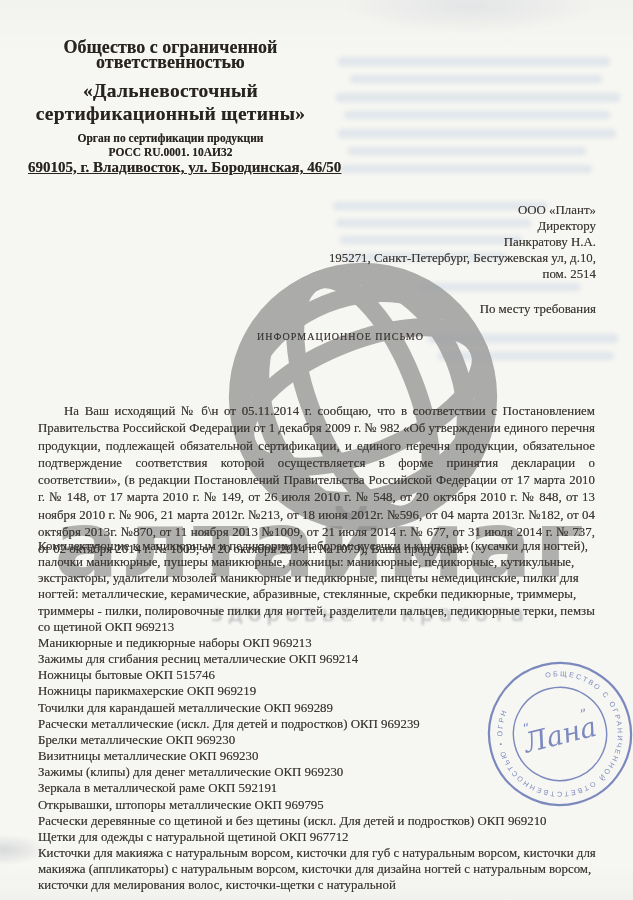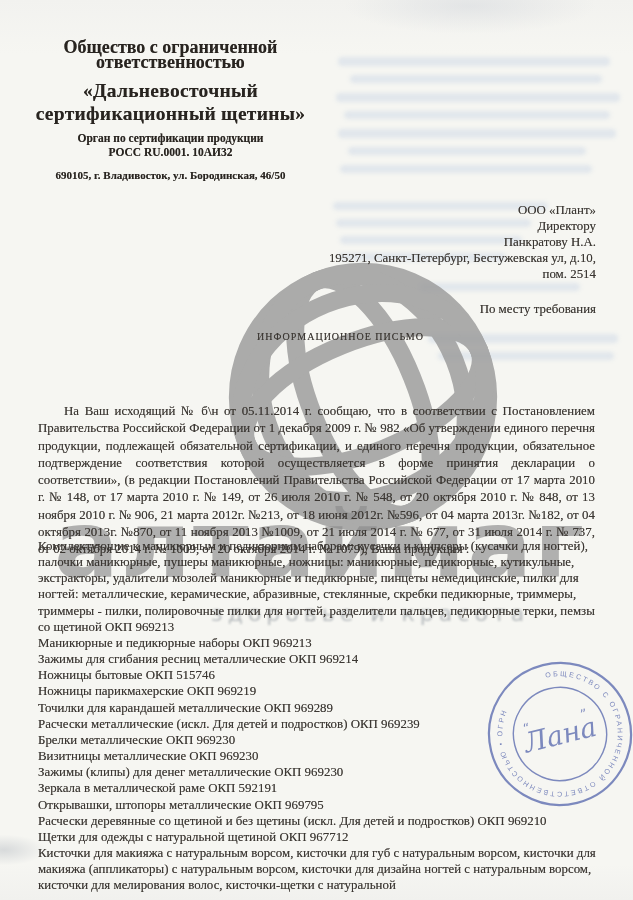--- a/index.html
+++ b/index.html
@@ -30,21 +30,21 @@
     font-family:"DejaVu Sans", sans-serif; font-size:22px; letter-spacing:5px;
     color:rgba(147,153,160,.62); filter:blur(.8px); white-space:nowrap;
   }
 
   .ink { text-shadow:0 0 .4px rgba(60,54,48,.55); }
 
   .letterhead { position:absolute; left:28px; top:40px; width:285px; text-align:center; color:#282420; }
   .lh-type  { font-weight:bold; font-size:18px;   line-height:15px; }
   .lh-name  { font-weight:bold; font-size:19.5px; line-height:23px; margin-top:9px; letter-spacing:.3px; }
   .lh-organ { font-weight:bold; font-size:11.5px; line-height:13.5px; margin-top:7px; }
-  .lh-addr  { font-weight:bold; font-size:11px; margin-top:10px; white-space:nowrap; }
+  .lh-addr  { font-weight:bold; font-size:15px; white-space:nowrap;text-decoration:underline; }
   .refline  { position:absolute; left:38px; top:183px; font-weight:bold; font-size:13.8px; color:#282420; }
 
   .addressee { position:absolute; right:37px; top:203px; text-align:right; font-size:12.9px; line-height:15.9px; }
   .delivery-note { margin-top:19px; }
 
   .doc-title { position:absolute; left:0; top:331px; width:100%; text-align:center; font-size:10px; letter-spacing:1px;padding-left:24px; }
 
   .body-par {
     position:absolute; left:38px; top:366px; width:557px;
     font-size:12.9px; line-height:17.3px; text-align:justify; text-indent:26px;margin-top:37px;

